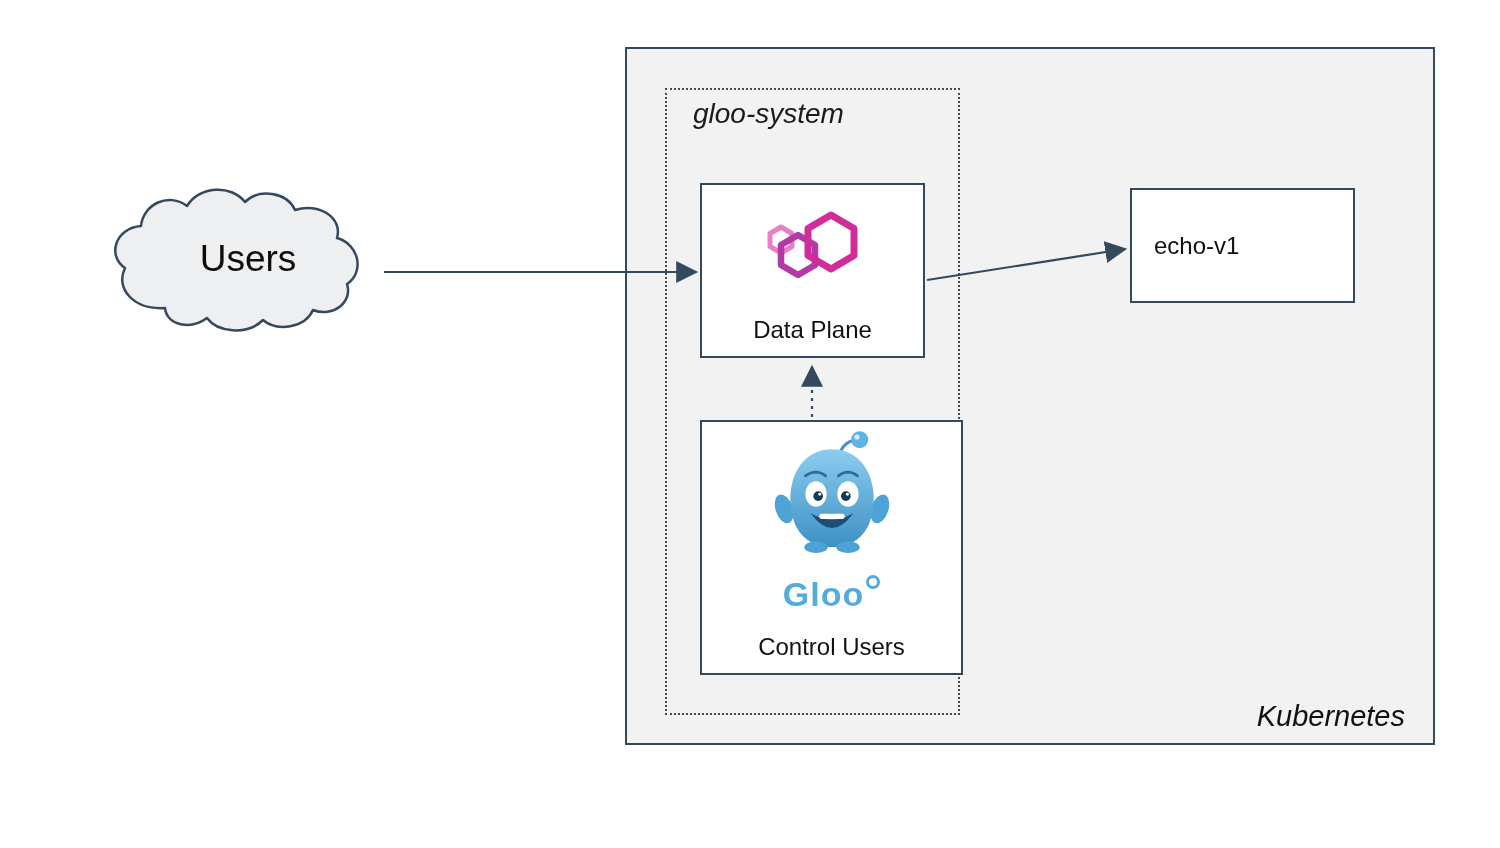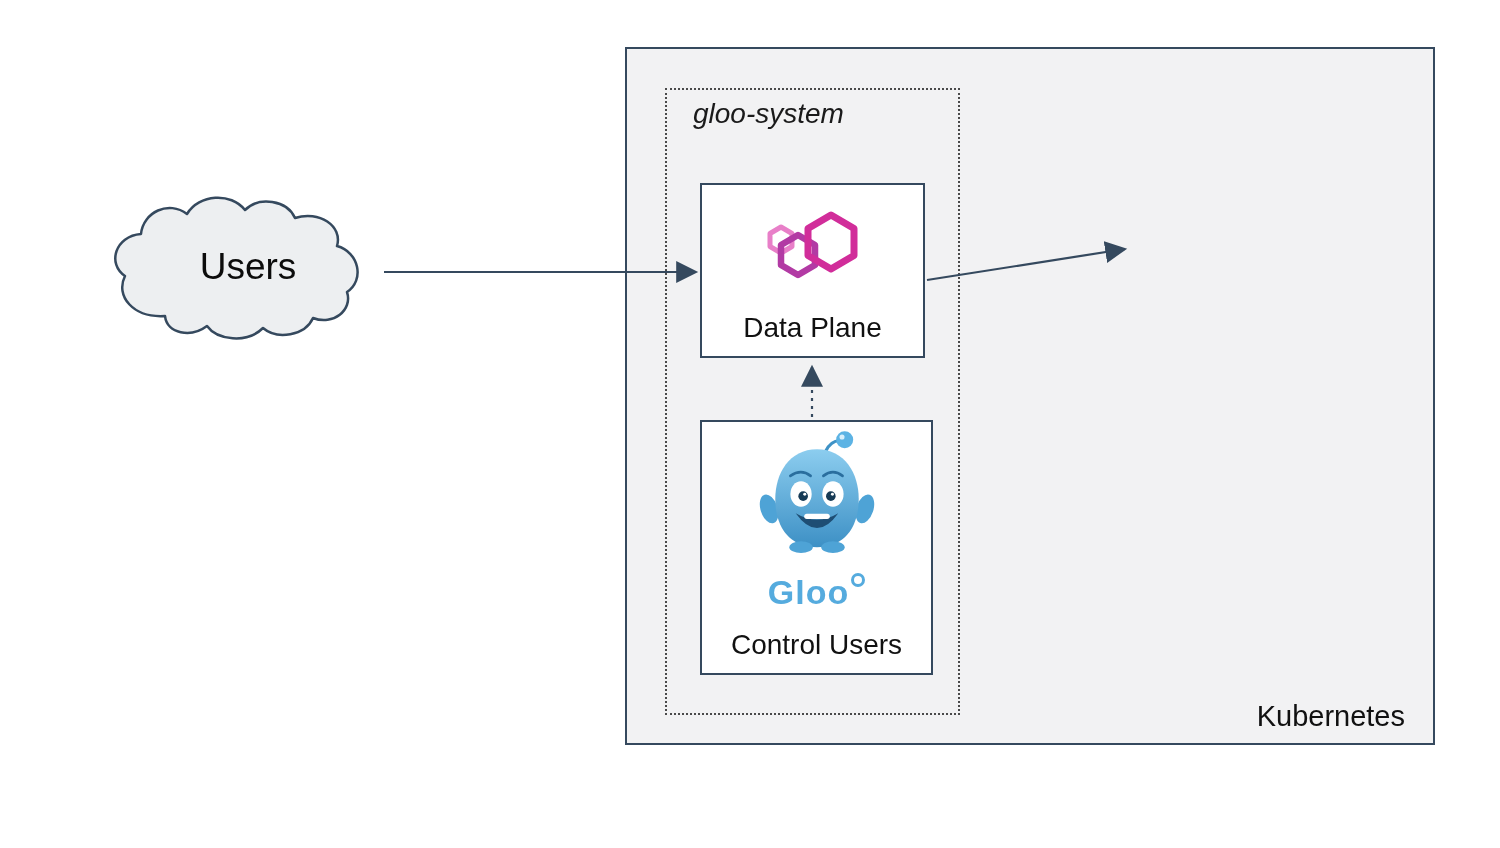--- a/index.html
+++ b/index.html
@@ -10,49 +10,49 @@
     font-family:"Liberation Sans", sans-serif;
     overflow:hidden;
   }
   
   .k8s-box{
     position:absolute;left:625px;top:47px;width:810px;height:698px;
     background:#f2f2f3;border:2px solid #35495e;box-sizing:border-box;
   }
   .k8s-label{
     position:absolute;right:28px;bottom:10px;
-    font-size:29px;color:#111;
+    font-size:29px;font-style:italic;color:#111;
   }
   
   .ns-box{
     position:absolute;border:2px dotted #4a4a4a;box-sizing:border-box;
   }
   .ns-gloo{left:665px;top:88px;width:295px;height:627px;}
   .ns-echo{left:1095px;top:88px;width:295px;height:532px;}
   .ns-label{
     position:absolute;left:26px;top:8px;
     font-size:28px;font-style:italic;color:#1a1a1a;
   }
   
   .node-box{
     position:absolute;background:#ffffff;border:2px solid #35495e;
     box-sizing:border-box;display:flex;flex-direction:column;
     align-items:center;justify-content:space-between;
   }
   .node-dataplane{left:700px;top:183px;width:225px;height:175px;padding:14px 0 12px 0;}
-  .node-controlplane{left:700px;top:420px;width:233px;height:255px;padding:6px 0 12px 0;}
+  .node-controlplane{left:700px;top:420px;width:263px;height:255px;padding:6px 0 12px 0;}
   .node-echov1{
     left:1130px;top:188px;width:225px;height:115px;
     flex-direction:row;justify-content:flex-start;align-items:center;
     padding-left:22px;
   }
-  .node-label{font-size:28px;color:#111;}
+  .node-label{font-size:24px;color:#111;}
   .echov1-label{font-size:24px;color:#111;}
   
-  .cloud-wrap{position:absolute;left:103px;top:188px;width:290px;height:170px;}
+  .cloud-wrap{position:absolute;left:103px;top:180px;width:290px;height:170px;}
   .cloud-wrap svg{position:absolute;left:0;top:0;}
   .users-label{
     position:absolute;left:0;top:58px;width:290px;text-align:center;
     font-size:37px;color:#0c0c0c;
   }
   
   .gloo-wordmark{
     display:flex;align-items:flex-start;justify-content:center;
     color:#55abde;font-weight:bold;font-size:34px;letter-spacing:1px;
     line-height:1;margin-top:-6px;
@@ -142,20 +142,23 @@
       <path d="M50 80 Q70 92 90 80 Q70 108 50 80 Z" fill="#1e4e74"></path>
       <rect x="58" y="80.5" width="24" height="5" rx="2.5" fill="#ffffff"></rect>
     </svg>
     <div class="gloo-wordmark">
       <span>Gloo</span>
       <span class="gloo-ring"></span>
     </div>
     <div class="node-label">Control Users</div>
   </div>
 
+  <div class="node-box node-echov1">
+    <div class="echov1-label">echo-v1</div>
+  </div>
 
   <svg class="arrows" width="1500" height="848" viewBox="0 0 1500 848">
     <defs>
       <marker id="arrowhead" markerWidth="11" markerHeight="10" refX="9" refY="5" orient="auto">
         <path d="M0,0 L10,5 L0,10 Z" fill="#35495e"></path>
       </marker>
     </defs>
 
     <line x1="384" y1="272" x2="696" y2="272" stroke="#35495e" stroke-width="2.2" marker-end="url(#arrowhead)"></line>
 

